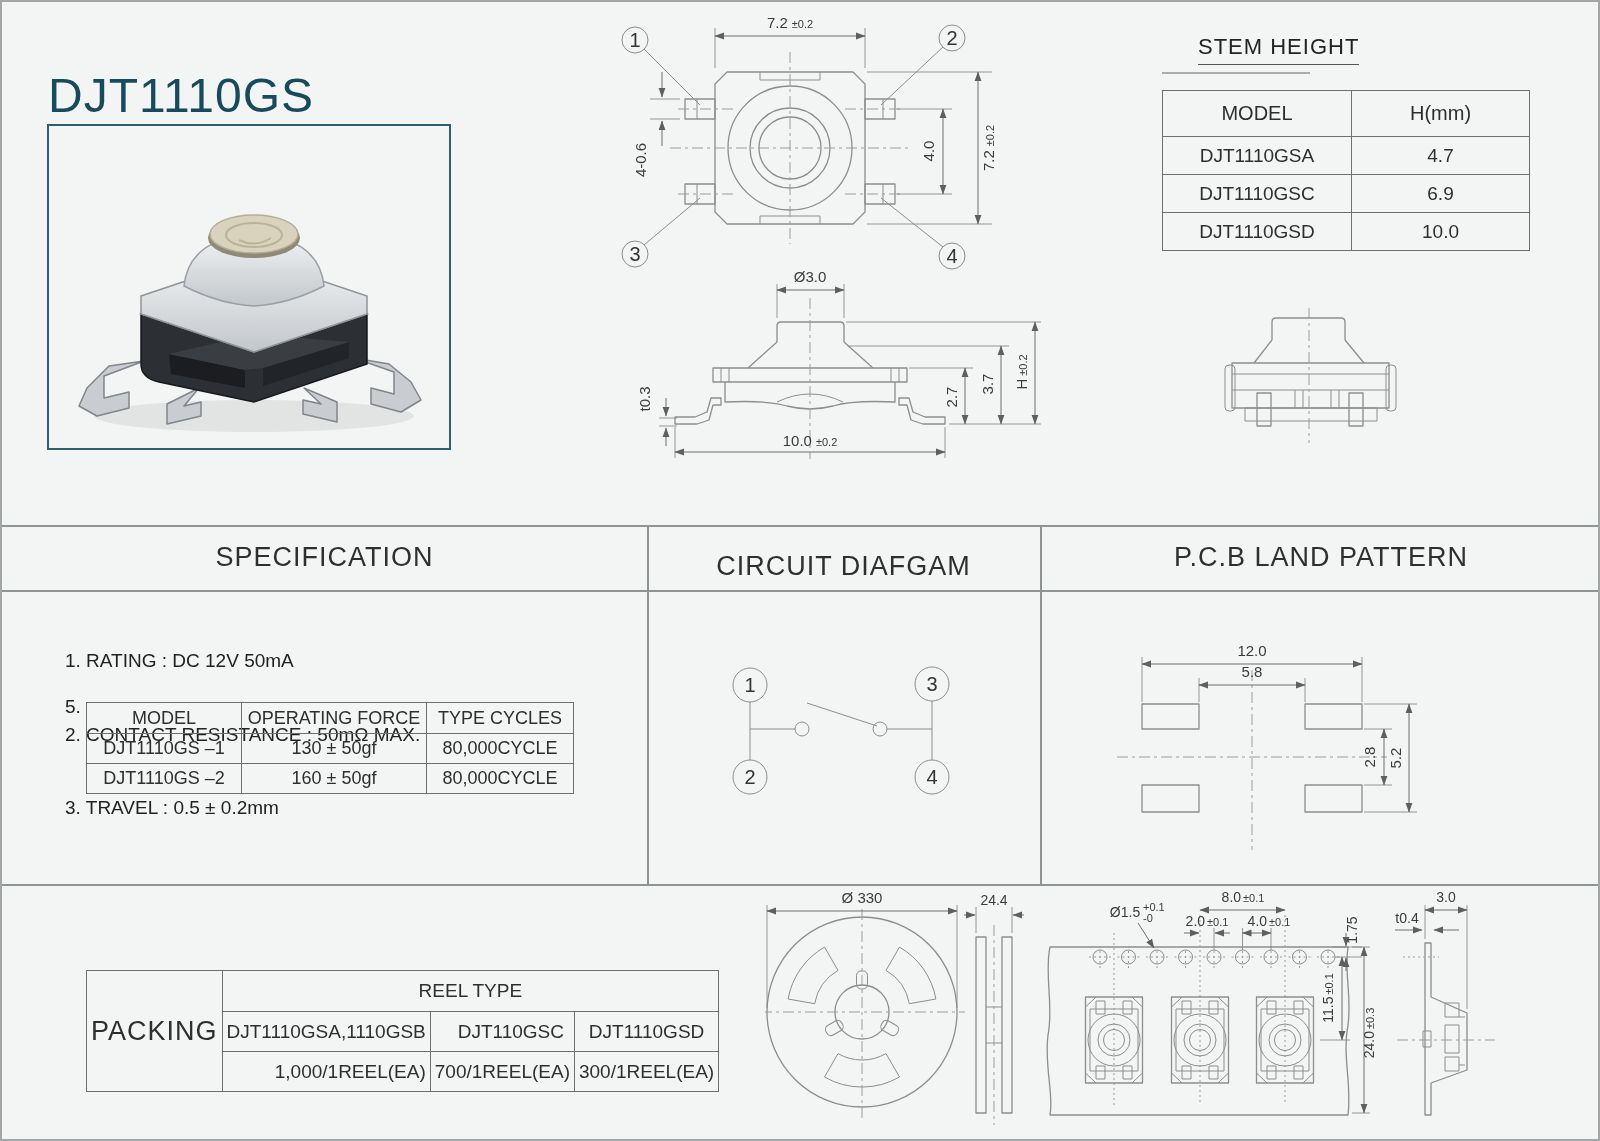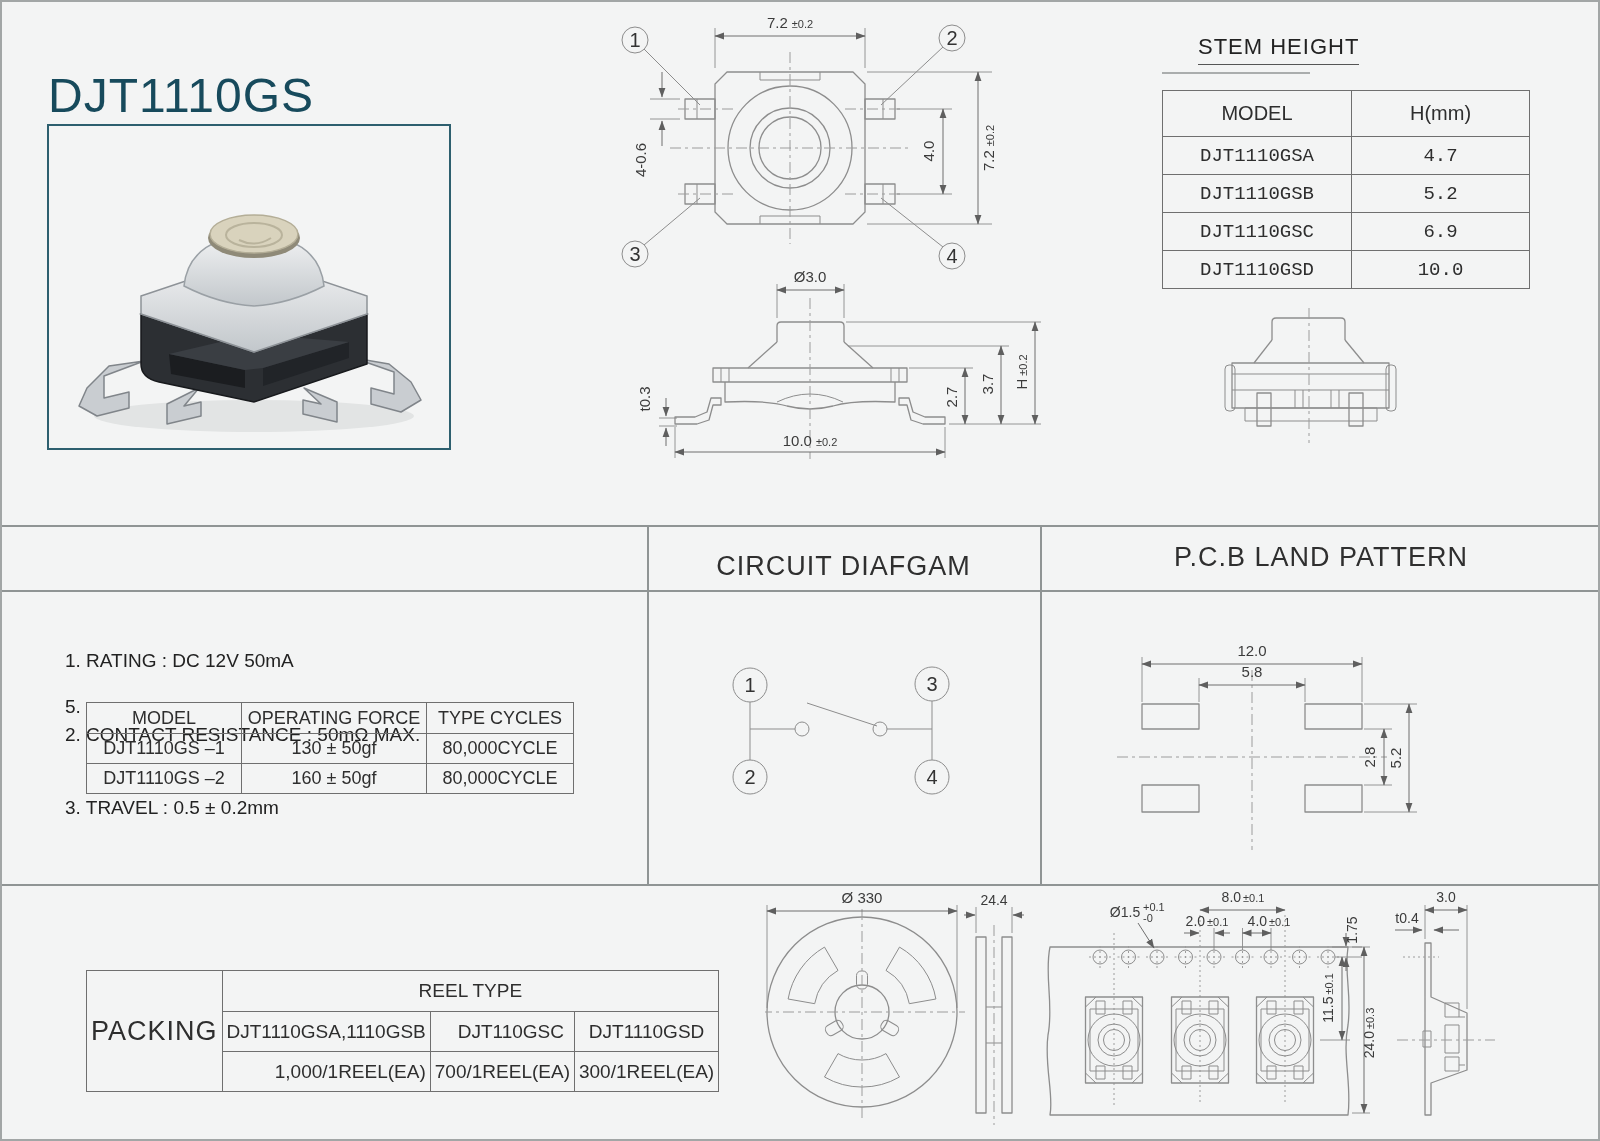--- a/index.html
+++ b/index.html
@@ -15,21 +15,21 @@
               font-size:27px;letter-spacing:1px;color:#2f2f2f;}
   .stem-title{font-size:22px;letter-spacing:1px;color:#222;
               border-bottom:1.6px solid #555;padding-bottom:4px;display:inline-block;}
   .stem-underline2{background:#aaadad;height:1.6px;}
   table{border-collapse:collapse;}
   td{border:1.6px solid #6f6f6f;text-align:center;vertical-align:middle;
      font-family:"Liberation Sans",sans-serif;color:#2e2e2e;padding:0 4px;}
   .stem-table{width:368px;}
   .stem-table td{font-size:19px;}
   .stem-table tr.hd td{font-size:20px;height:45px;}
-  .stem-table tr.rw td{height:37px;font-family:Liberation Mono, monospace;}
+  .stem-table tr.rw td{height:37px;}
   .spec-list{font-size:19px;line-height:24.5px;color:#222;white-space:pre;}
   .spec-5{font-size:19px;color:#222;}
   .spec-table{width:488px;}
   .spec-table td{font-size:18px;}
   .spec-table tr.hd td{height:30px;}
   .spec-table tr.rw td{height:29px;}
   .pack-table{width:566px;}
   .pack-table td{font-size:19px;}
   .pack-table td.pk{font-size:27px;letter-spacing:1px;}
   svg text{font-family:"Liberation Sans",sans-serif;fill:#3b3b3b;}
@@ -213,24 +213,20 @@
     <tbody>
         <tr class="hd">
       <td style="width:180px;">MODEL</td>
       <td>H(mm)</td>
     </tr>
     <tr class="rw">
       <td>DJT1110GSA</td>
       <td>4.7</td>
     </tr>
     <tr class="rw">
-      <td>DJT1110GSB</td>
-      <td>5.2</td>
-    </tr>
-    <tr class="rw">
       <td>DJT1110GSC</td>
       <td>6.9</td>
     </tr>
     <tr class="rw">
       <td>DJT1110GSD</td>
       <td>10.0</td>
     </tr>
   </tbody>
     </table>
 
@@ -254,20 +250,21 @@
     </g>
     <line class="cl" x1="112" y1="0" x2="112" y2="135"></line>
   </svg>
 
   <div class="abs hline" style="left:0;top:523px;width:1600px;"></div>
   <div class="abs hline" style="left:0;top:588px;width:1600px;"></div>
   <div class="abs hline" style="left:0;top:882px;width:1600px;"></div>
   <div class="abs vline" style="left:645px;top:523px;height:359px;"></div>
   <div class="abs vline" style="left:1038px;top:523px;height:359px;"></div>
 
+  <div class="abs band-title" style="left:0;top:523px;width:645px;height:65px;">SPECIFICATION</div>
   <div class="abs band-title" style="left:645px;top:523px;width:393px;height:82px;">CIRCUIT DIAFGAM</div>
   <div class="abs band-title" style="left:1038px;top:523px;width:562px;height:65px;">P.C.B LAND PATTERN</div>
 
   <div class="abs spec-list" style="left:63px;top:598px;">
     <div>1. RATING : DC 12V 50mA</div>
     <div>2. CONTACT RESISTANCE : 50mΩ MAX.</div>
     <div>3. TRAVEL : 0.5 ± 0.2mm</div>
   </div>
   <div class="abs spec-5" style="left:63px;top:694px;">5.</div>
 

